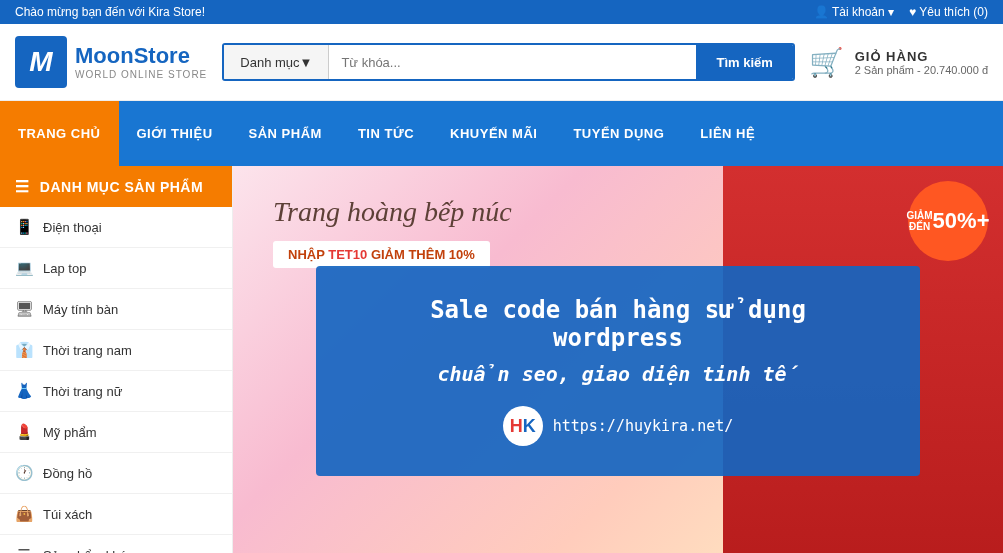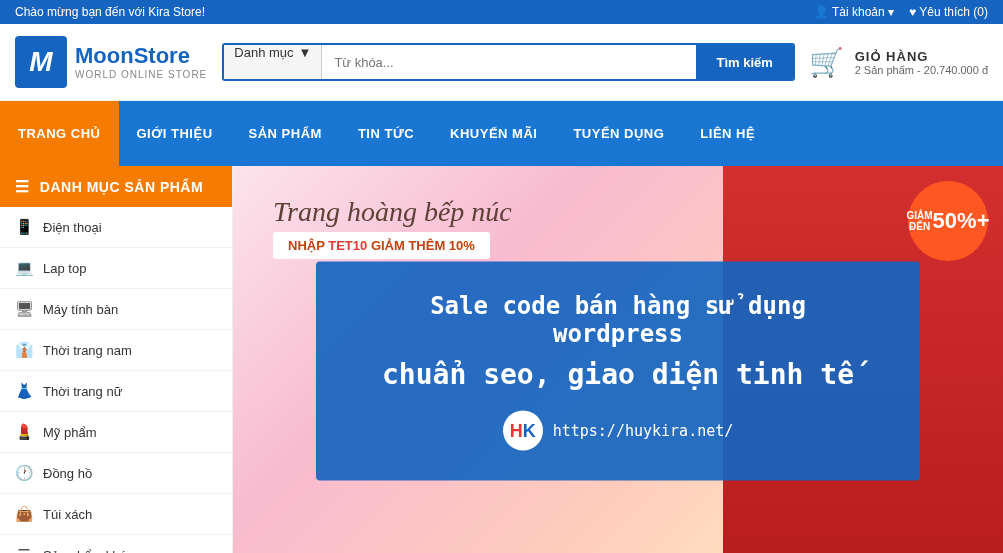--- a/index.html
+++ b/index.html
@@ -55,26 +55,26 @@
     .search-bar {
       display: flex;
       flex: 1;
       height: 38px;
       border: 2px solid #1565c0;
       border-radius: 3px;
       overflow: hidden;
     }
     .search-category {
       display: flex;
+      align-items: center;
       background: #f5f5f5;
       border-right: 1px solid #ccc;
-      padding: 0 10px;
+      padding: 0 16px;
       font-size: 13px;
       color: #333;
-      gap: 5px;
       cursor: pointer;
       white-space: nowrap;
     }
     .search-input {
       flex: 1;
       border: none;
       outline: none;
       padding: 0 12px;
       font-size: 13px;
       color: #999;
@@ -173,21 +173,21 @@
     .banner-content {
       padding: 30px 40px;
       position: relative;
       z-index: 2;
     }
     .banner-subtitle {
       font-family: 'Georgia', serif;
       font-size: 28px;
       color: #5d4037;
       font-style: italic;
-      margin-bottom: 4px;
+      margin-bottom: 13px;
     }
     .banner-title {
       font-size: 46px;
       font-weight: 900;
       color: #1565c0;
       text-transform: uppercase;
       letter-spacing: 2px;
       margin-bottom: 15px;
       text-shadow: 2px 2px 4px rgba(0,0,0,0.1);
     }
@@ -216,24 +216,25 @@
       width: 604px;
       border-radius: 4px;
     }
     .banner-overlay-title {
       font-size: 24px;
       font-weight: bold;
       margin-bottom: 10px;
       font-family: monospace;
     }
     .banner-overlay-subtitle {
-      font-size: 28px;
+      font-size: 20px;
       font-weight: bold;
       margin-bottom: 20px;
       font-family: monospace;
+      font-style: italic;
     }
     .banner-overlay-logo {
       display: flex;
       align-items: center;
       justify-content: center;
       gap: 10px;
       margin-top: 10px;
     }
     .hk-logo {
       width: 40px;

